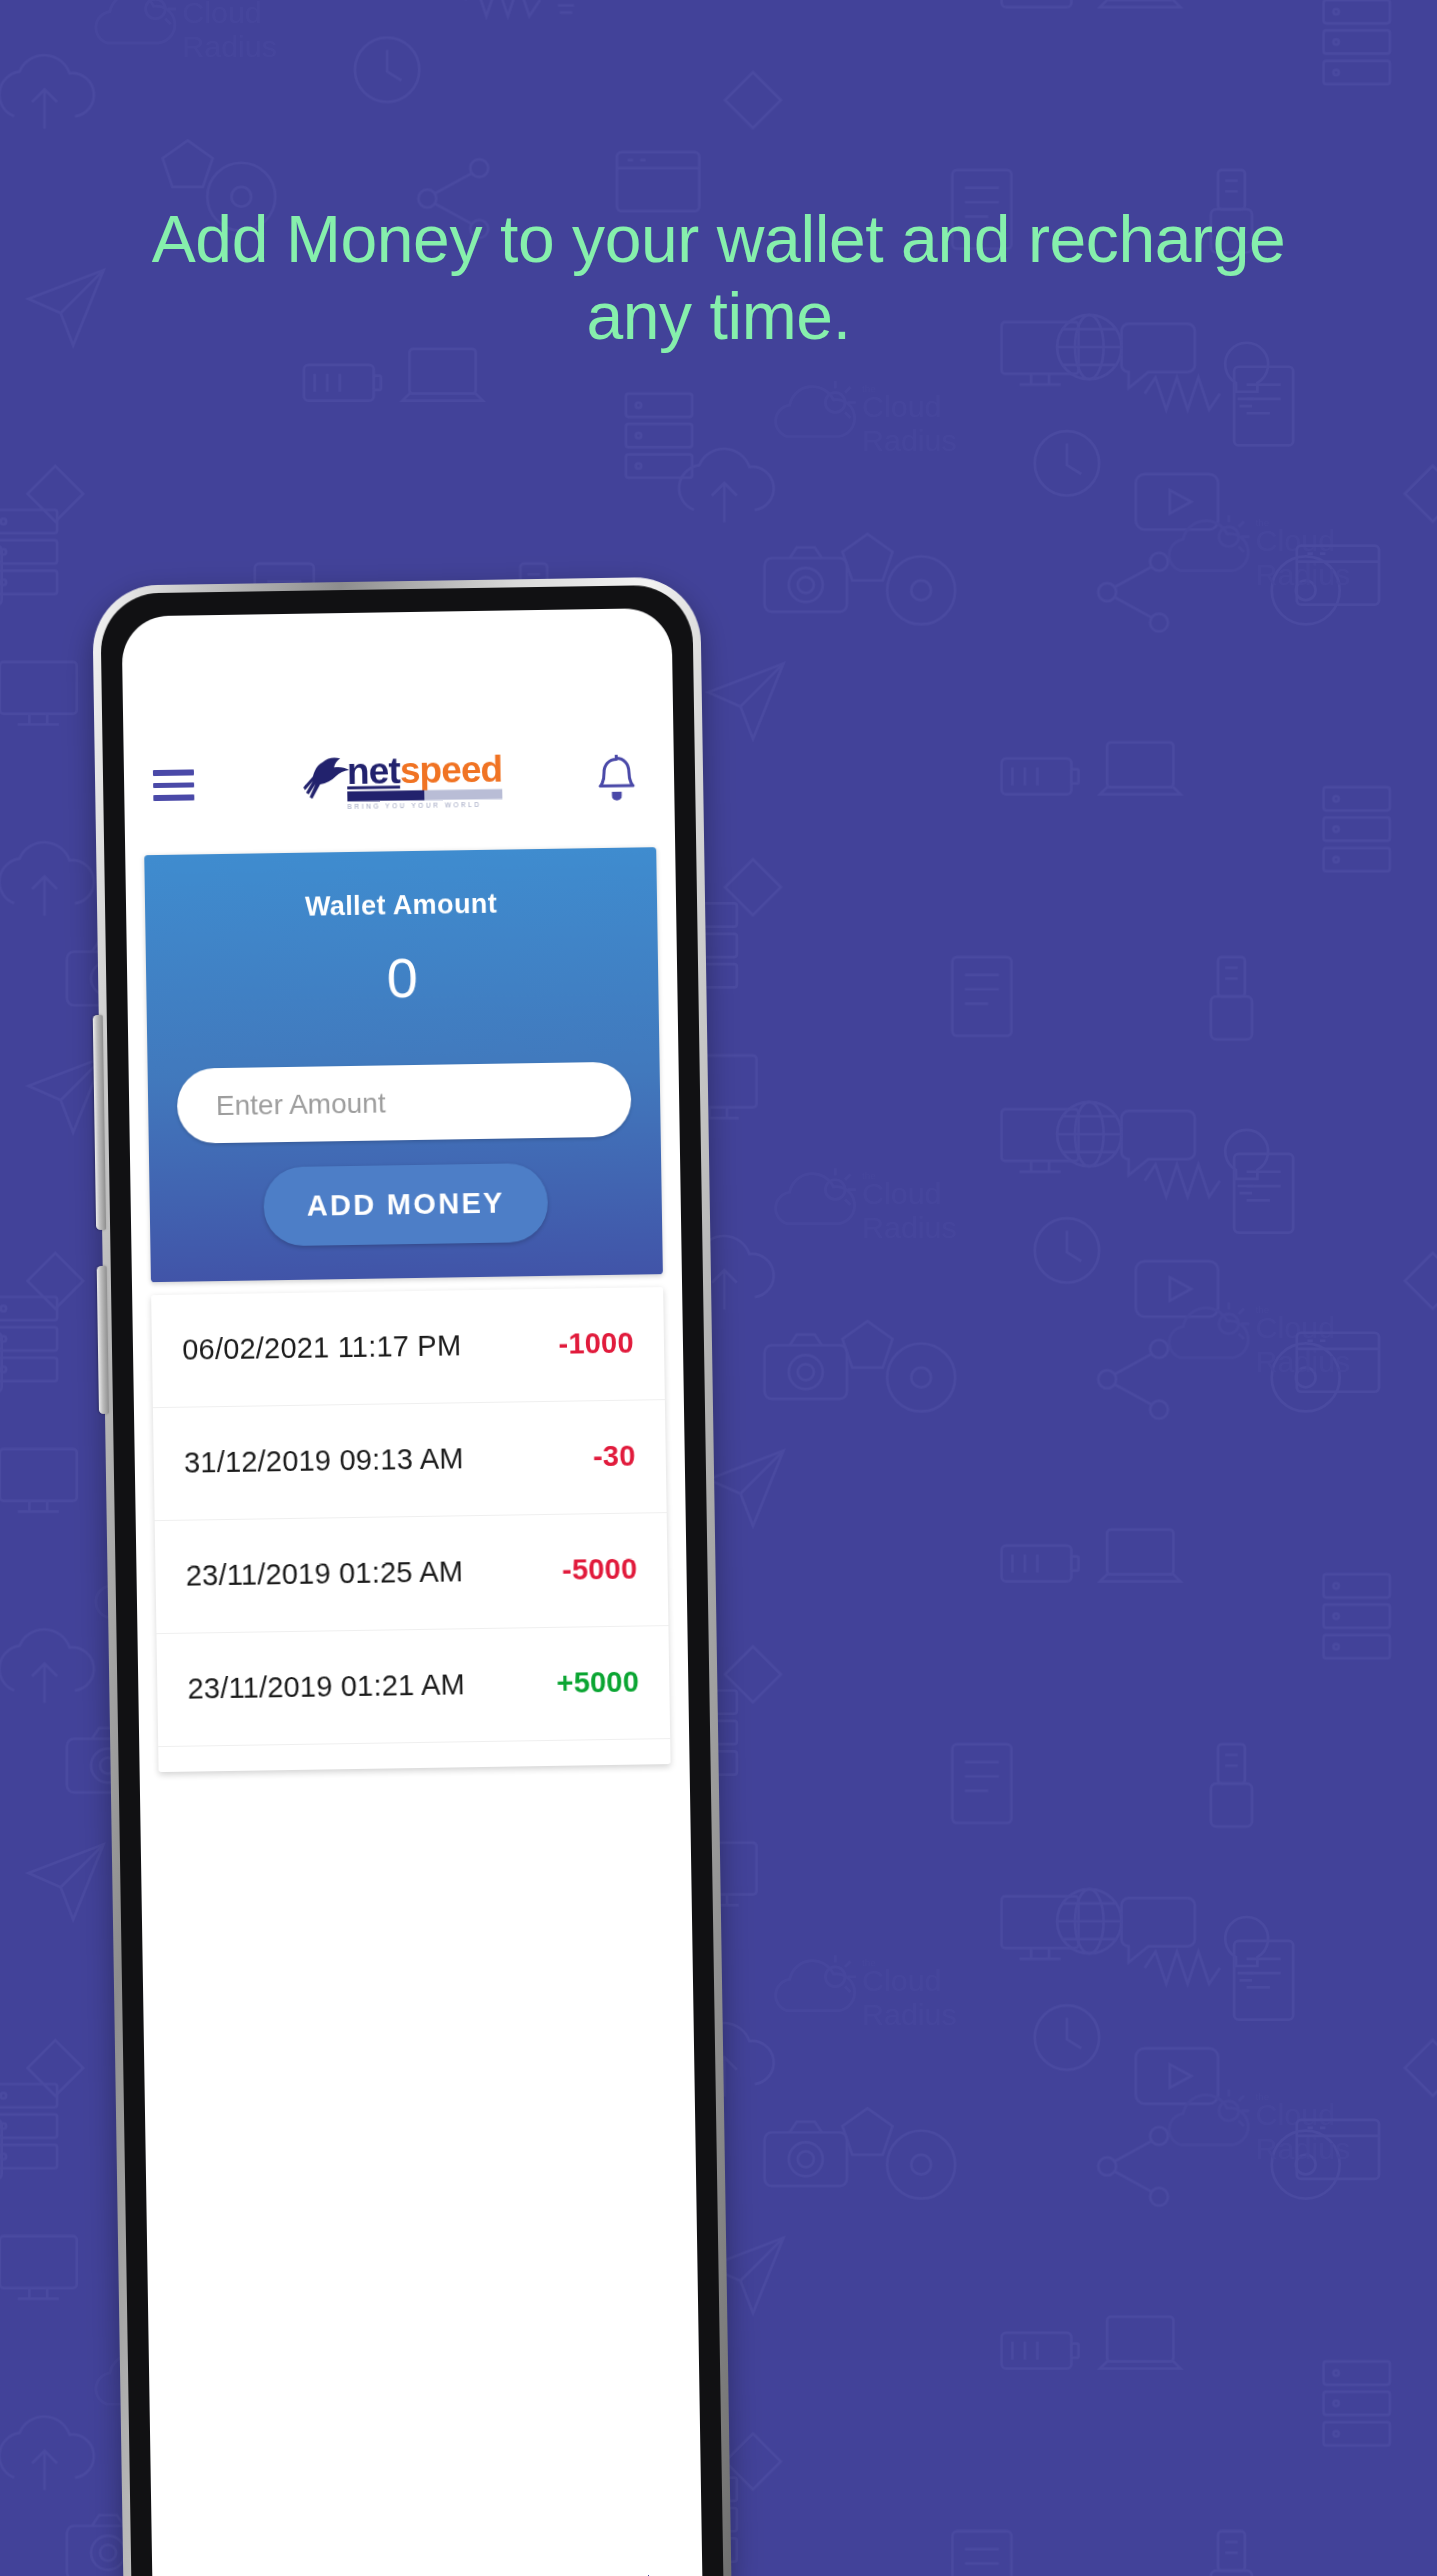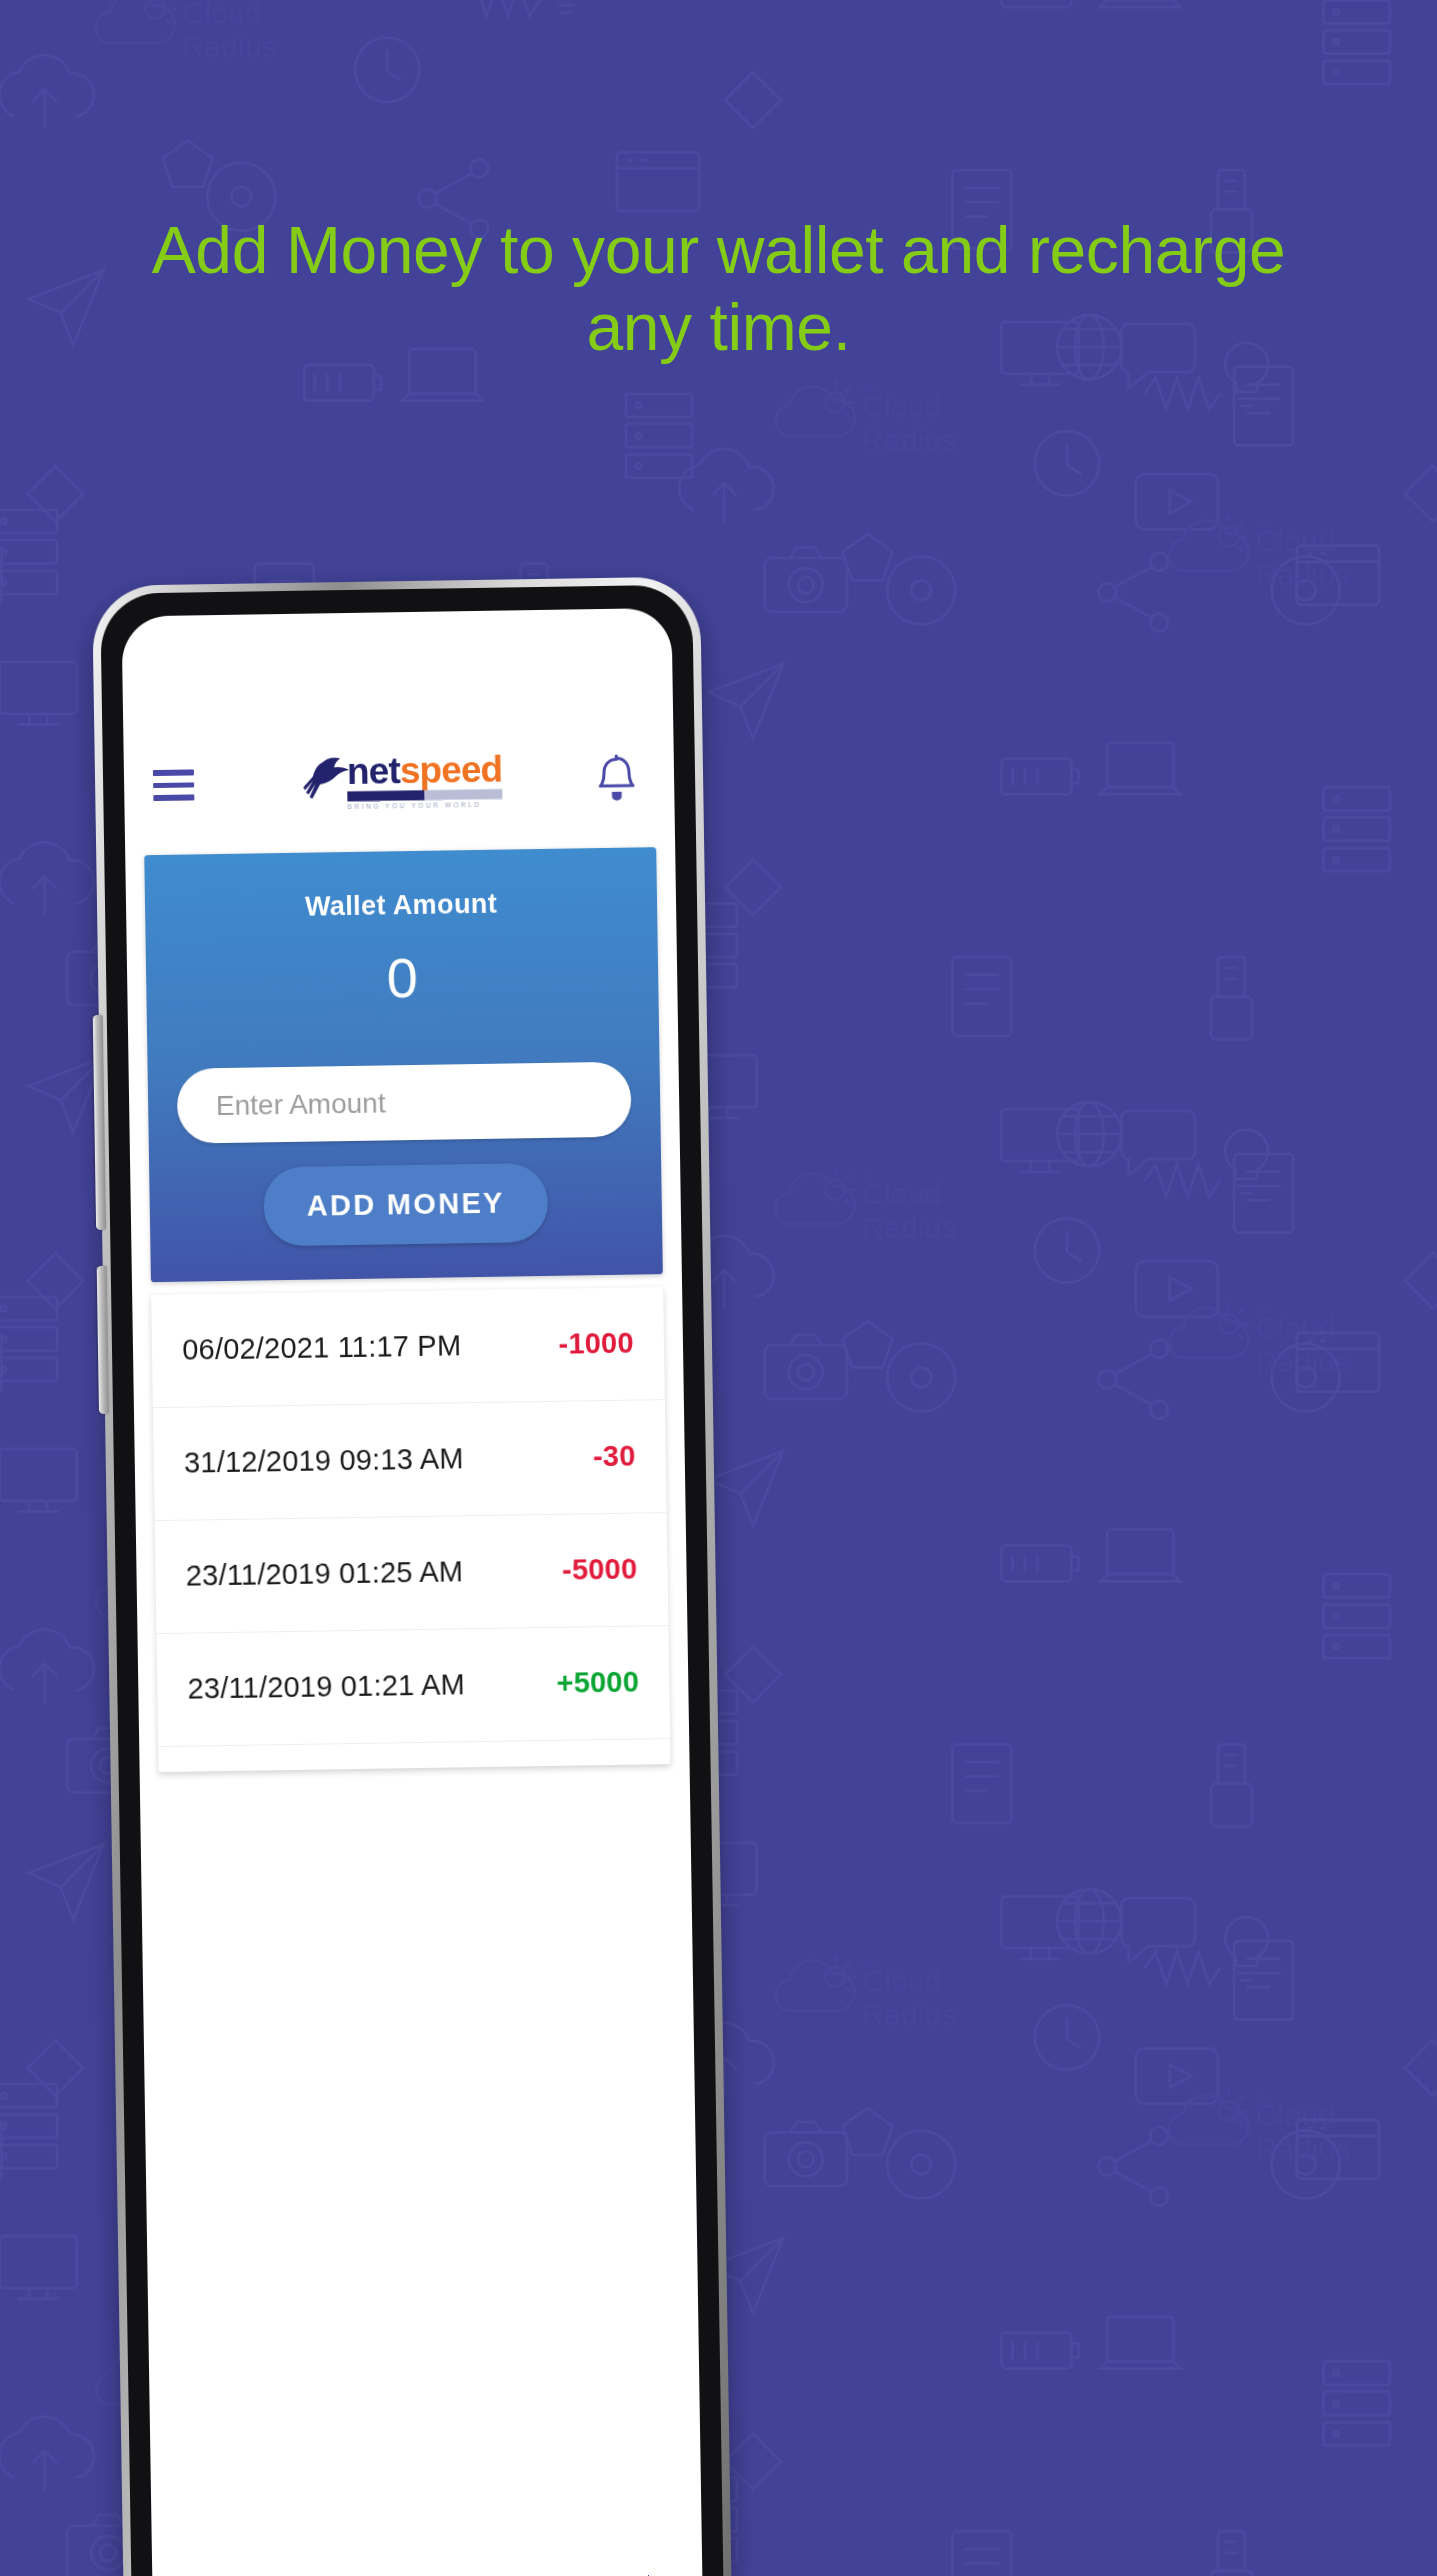--- a/index.html
+++ b/index.html
@@ -15,24 +15,24 @@
   #bg-pattern{
     position:absolute; inset:0;
     background:#43439a;
     z-index:0;
   }
   #bg-pattern svg{ width:100%; height:100%; display:block; opacity:.55; }
 
   
   #headline{
     position:absolute;
-    top:212px; left:0; width:100%;
+    top:201px; left:0; width:100%;
     z-index:5;
     text-align:center;
-    color:#84cc16;
+    color:#86efac;
     font-size:66px;
     line-height:1.16;
     font-weight:400;
     letter-spacing:-0.4px;
     padding:0 107px;
   }
 
   
   #phone-mockup{
     position:absolute;
@@ -91,21 +91,21 @@
   #brand-logo{
     position:absolute; left:0; right:0; top:50%;
     transform:translateY(-50%);
     display:flex; justify-content:center; align-items:center;
     pointer-events:none;
   }
   .logo-wrap{ display:flex; align-items:flex-end; gap:1.8px; }
   .logo-bird{ margin-right:-5.4px; margin-bottom:3.6px; }
   .logo-text-block{ display:flex; flex-direction:column; align-items:flex-start; }
   .logo-word{ font-size:37px; font-weight:bold; line-height:.94; letter-spacing:-0.9px; font-family:"Liberation Sans", sans-serif; }
-  .logo-net{ color:#22226d; }
+  .logo-net{ color:#22226d;text-decoration:underline; }
   .logo-speed{ color:#f07323; }
   .logo-sub{ display:flex; align-items:center; width:100%; margin-top:1.8px; }
   .logo-sub-left{
     font-size:9.4px; font-weight:bold; color:#22226d;
     letter-spacing:0.4px; background:#22226d; color:#22226d;
     height:9.8px; width:77px;
   }
   .logo-sub-right{ height:9.8px; flex:1; background:#b9bdd6; }
   .logo-tag{ font-size:6.3px; color:#9aa0bd; letter-spacing:2.7px; margin-top:1.8px; }
   #notification-button{

